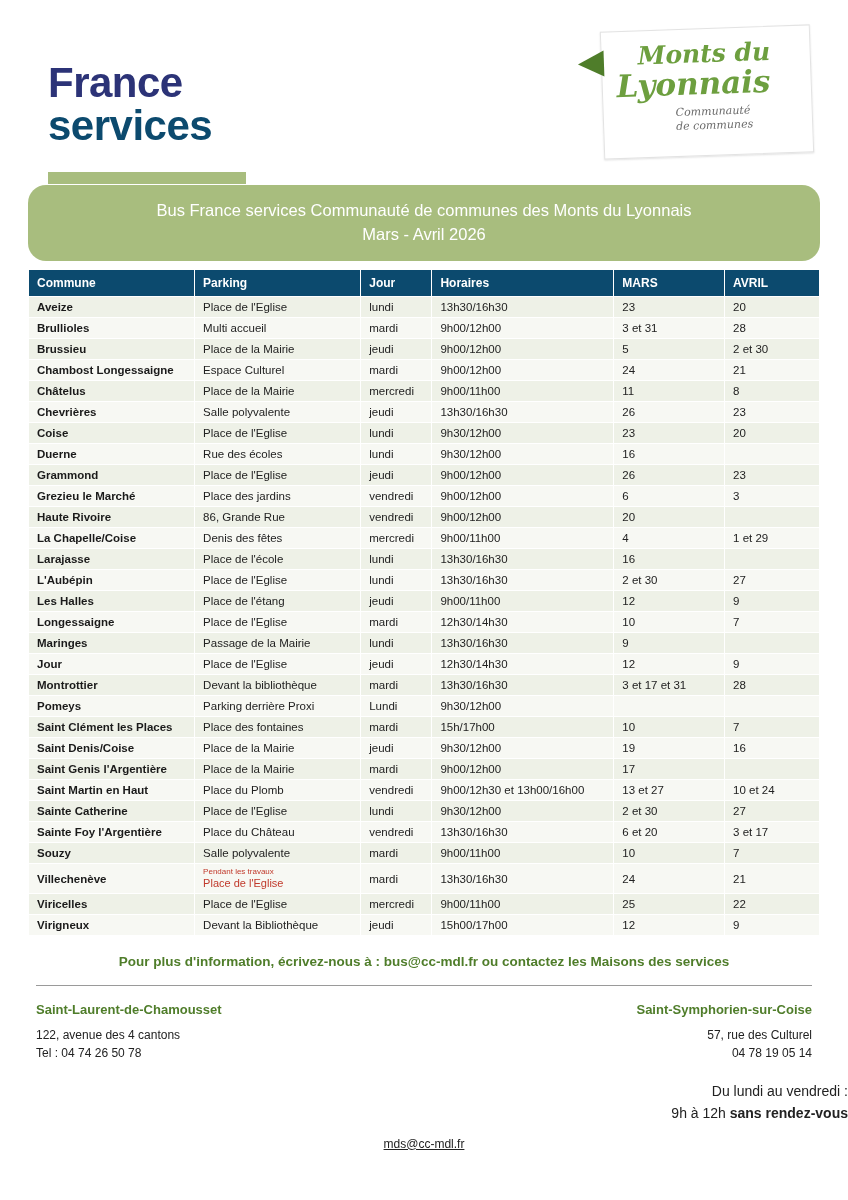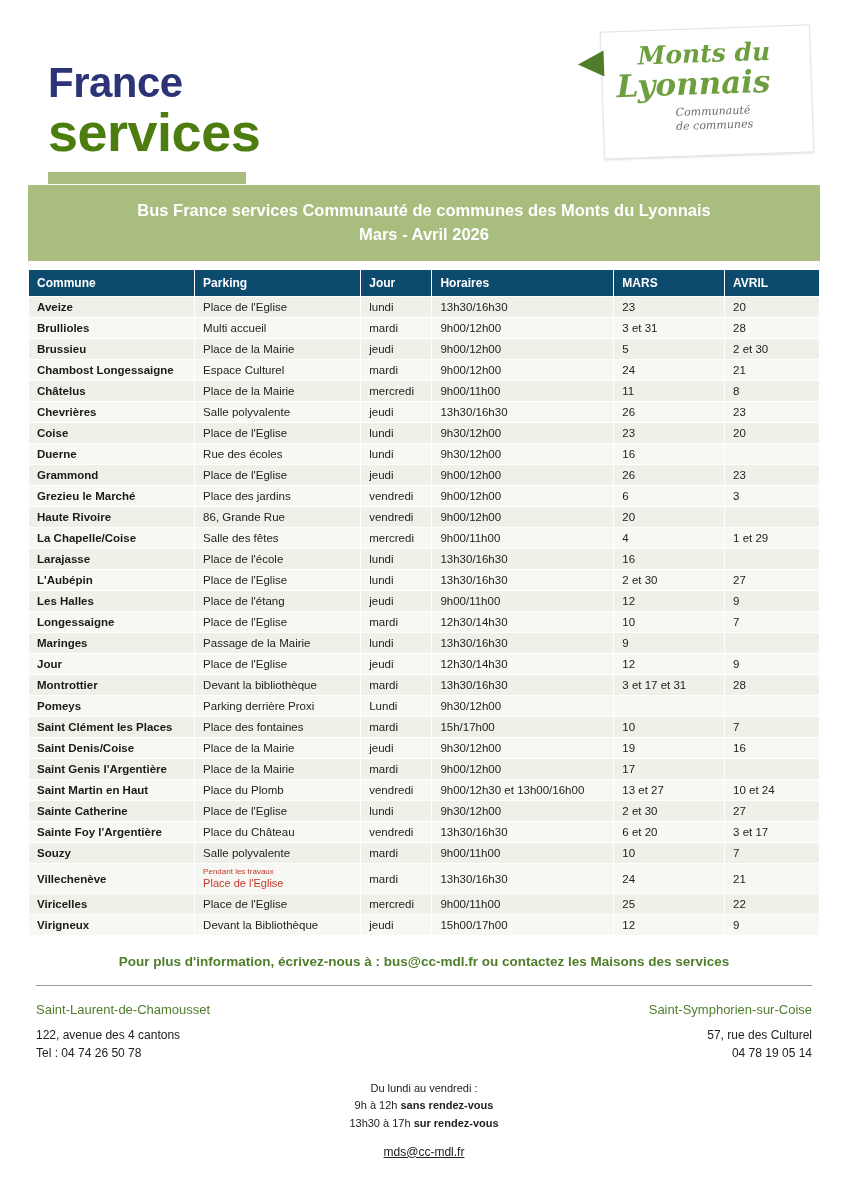--- a/index.html
+++ b/index.html
@@ -24,23 +24,23 @@
     top: 62px;
     line-height: 1.02;
   }
   .fs-logo .fs-france {
     font-size: 42px;
     font-weight: bold;
     color: #2c3377;
     letter-spacing: -0.5px;
   }
   .fs-logo .fs-services {
-    font-size: 54px;
-    font-weight: bold;
-    color: #4d7c0f;
+    font-size: 42px;
+    font-weight: bold;
+    color: #0c4a6e;
     letter-spacing: -0.5px;
   }
   .fs-underline {
     position: absolute;
     left: 48px;
     top: 172px;
     width: 198px;
     height: 12px;
     background: #a8bd7e;
   }
@@ -96,25 +96,26 @@
     border-top: 13px solid transparent;
     border-bottom: 13px solid transparent;
     border-right: 26px solid #4f7d2a;
   }
 
   
   .title-band {
     margin: 0 28px;
     background: #a8bd7e;
     color: #ffffff;
-    font-weight: bold;
+    font-weight: normal;
     font-size: 16.5px;
     text-align: center;
     padding: 14px 20px;
     line-height: 1.45;
+    border-radius: 18px;
   }
 
   
   .tbl-wrap { margin: 8px 28px 0 28px; }
   table.schedule {
     width: 100%;
     border-collapse: collapse;
     font-size: 11.5px;
   }
   table.schedule thead th {
@@ -170,31 +171,31 @@
 
   
   .footer {
     margin: 14px 36px 0 36px;
     display: flex;
     justify-content: space-between;
     font-size: 12px;
   }
   .foot-col .foot-title {
     color: #4f7d2a;
-    font-weight: normal;
+    font-weight: bold;
     font-size: 13px;
     margin-bottom: 6px;
   }
   .foot-col div { line-height: 1.5; }
   .foot-right { text-align: right; margin-left: 8px; }
 
   .hours {
     margin-top: 18px;
-    text-align: center;
-    font-size: 11px;
+    text-align: right;
+    font-size: 14px;
     line-height: 1.6;
   }
   .hours b { font-weight: bold; }
   .mail {
     margin-top: 12px;
     text-align: center;
     font-size: 12px;
   }
   .mail a, .mail span.link {
     color: #222;
@@ -325,21 +326,21 @@
         <tr>
           <td class="col-commune commune">Haute Rivoire</td>
           <td class="col-parking">86, Grande Rue</td>
           <td class="col-jour">vendredi</td>
           <td class="col-horaires">9h00/12h00</td>
           <td class="col-mars">20</td>
           <td class="col-avril"></td>
         </tr>
         <tr>
           <td class="col-commune commune">La Chapelle/Coise</td>
-          <td class="col-parking">Salle des fêtes</td>
+          <td class="col-parking">Denis des fêtes</td>
           <td class="col-jour">mercredi</td>
           <td class="col-horaires">9h00/11h00</td>
           <td class="col-mars">4</td>
           <td class="col-avril">1 et 29</td>
         </tr>
         <tr>
           <td class="col-commune commune">Larajasse</td>
           <td class="col-parking">Place de l'école</td>
           <td class="col-jour">lundi</td>
           <td class="col-horaires">13h30/16h30</td>
@@ -505,21 +506,17 @@
     <div>04 78 19 05 14</div>
   </div>
 </div>
 
 <div class="hours">
   <div>Du lundi au vendredi :</div>
   <div>
     <span>9h à 12h</span>
     <b>sans rendez-vous</b>
   </div>
-  <div>
-    <span>13h30 à 17h</span>
-    <b>sur rendez-vous</b>
-  </div>
 </div>
 
 <div class="mail">
   <span class="link">mds@cc-mdl.fr</span>
 </div>
 
 </body></html>

